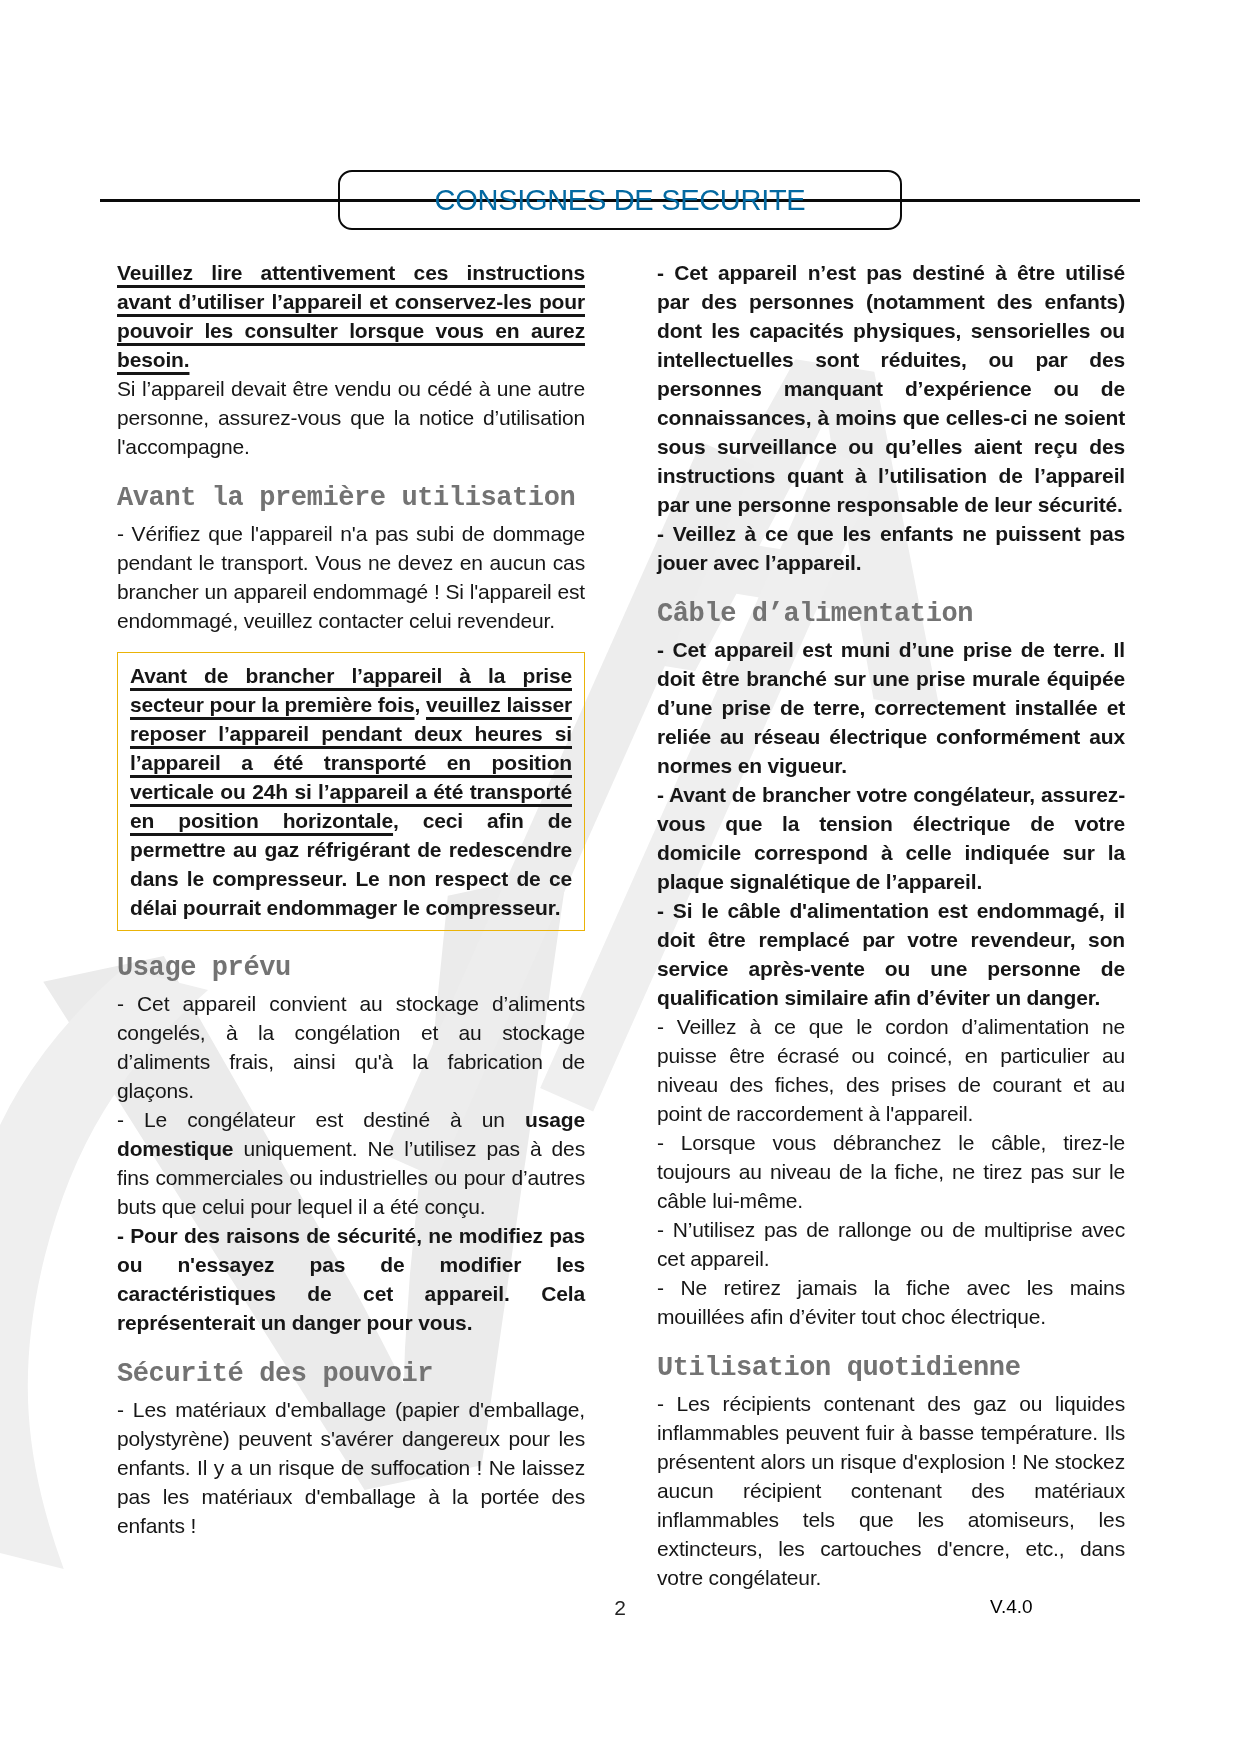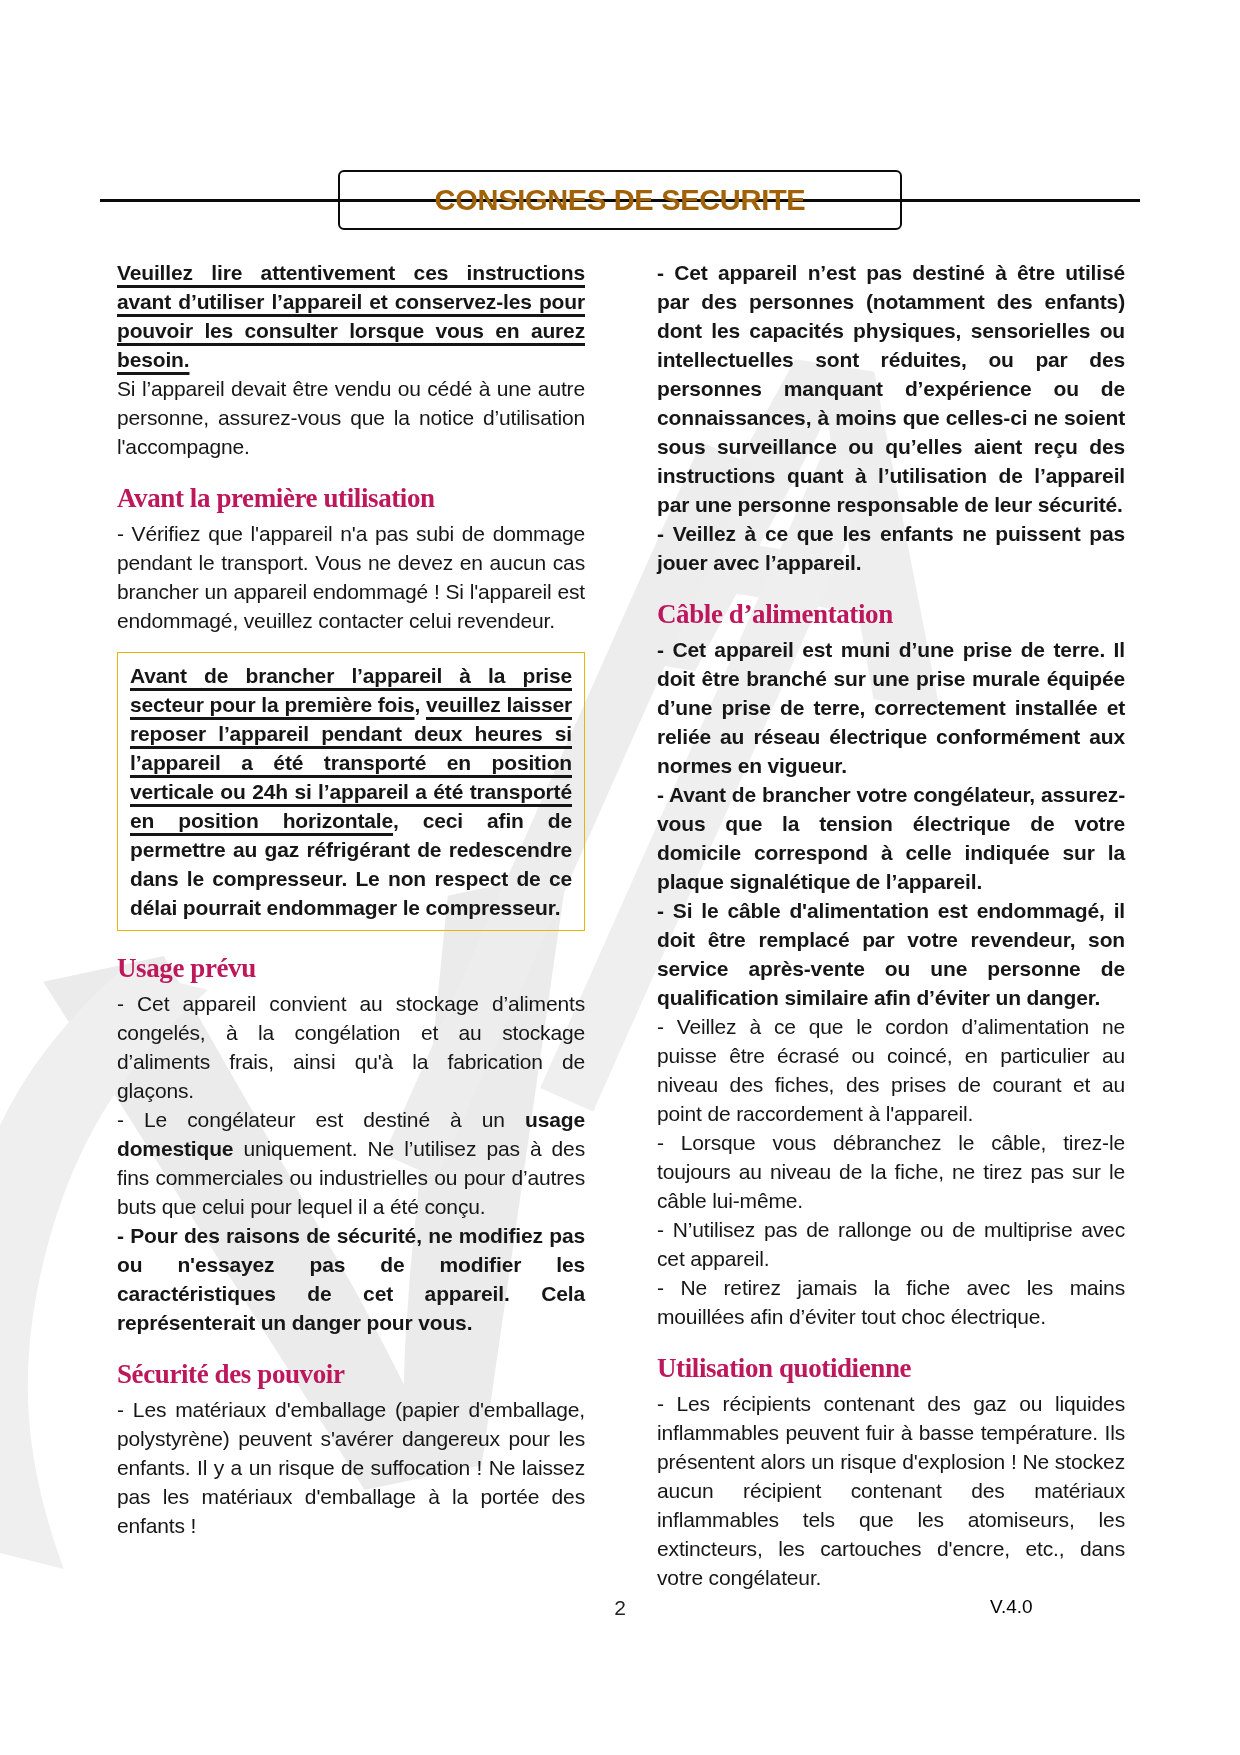--- a/index.html
+++ b/index.html
@@ -14,28 +14,28 @@
   .wm-a{font-size:470px;left:640px;top:290px;transform:rotate(9deg);color:#eeeeee;}
   .wm-paren{font-size:640px;left:-60px;top:880px;transform:rotate(14deg);color:#efefef;}
   .wm-band{position:absolute;background:#ededed;}
   .band1{width:58px;height:780px;left:540px;top:420px;transform:rotate(24deg);}
   .band2{width:58px;height:700px;left:680px;top:430px;transform:rotate(24deg);background:#efefef;}
   
   .page{position:relative;z-index:1;padding-top:170px;}
   .title-band{position:relative;margin:0 100px;height:62px;}
   .title-rule{position:absolute;left:0;right:0;top:29px;height:3px;background:#0a0a0a;}
   .title-box{
-    position:relative;width:560px;margin:0 auto;border:2.5px solid #0a0a0a;border-radius:6px;
-    background:transparent;text-align:center;font-weight:700;font-size:29px;line-height:56px;
-    letter-spacing:-0.3px;color:#a16207;
+    position:relative;width:560px;margin:0 auto;border:2.5px solid #0a0a0a;border-radius:14px;
+    background:transparent;text-align:center;font-weight:400;font-size:29px;line-height:56px;
+    letter-spacing:-0.3px;color:#0369a1;
   }
   .columns{display:flex;gap:72px;margin:26px 13px 0 117px;width:1008px;}
   .col{width:468px;font-size:21px;line-height:29px;letter-spacing:-0.15px;text-align:justify;color:#161616;}
   .col p{margin:0;}
-  h2{font-size:27px;line-height:34px;margin:20px 0 4px 0;letter-spacing:-0.4px;color:#be185d;font-family:Liberation Serif, serif;}
+  h2{font-size:27px;line-height:34px;margin:20px 0 4px 0;letter-spacing:-0.4px;color:#737373;font-family:Liberation Mono, monospace;}
   .b{font-weight:700;}
   .u{text-decoration:underline;text-decoration-thickness:2.5px;text-underline-offset:5px;text-decoration-skip-ink:none;}
   .warnbox{
     border:1px solid #eab308;padding:8px 12px;margin:17px 0 20px 0;font-weight:700;background:transparent;
   }
   .footer-page{position:absolute;top:1596px;left:0;width:1240px;text-align:center;font-size:21px;color:#222;z-index:1;}
   .footer-version{position:absolute;top:1596px;left:990px;font-size:19px;color:#000000;z-index:1;}
 </style>
 </head>
 <body>

